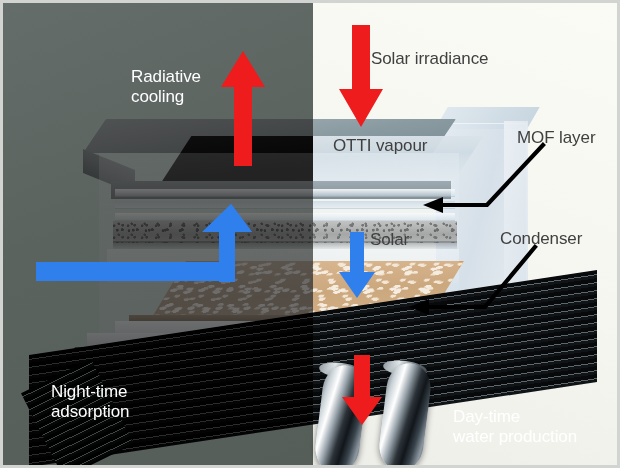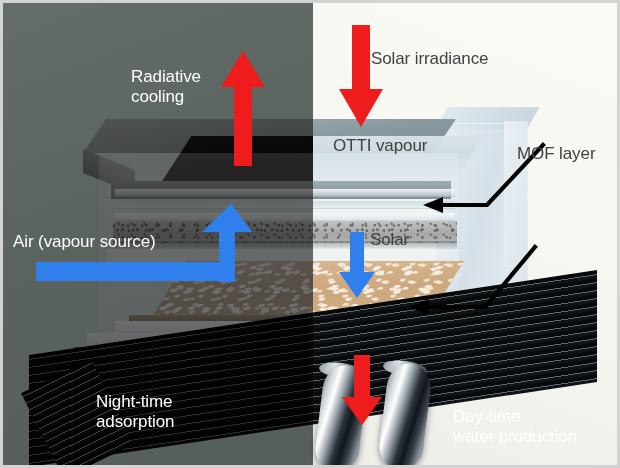--- a/index.html
+++ b/index.html
@@ -205,24 +205,24 @@
     font-family:"Liberation Sans",sans-serif;
     font-size:17px;line-height:20px;
     white-space:pre-line;
     letter-spacing:-0.1px;
   }
   .label.dark{color:#404040;}
   .label.light{color:#ffffff;}
 
   #lbl-radiative-cooling{left:128px;top:32px;margin-top:32px;}
   #lbl-air-vapour-source{left:10px;top:229px;}
-  #lbl-night-time{left:48px;top:389px;margin-left:45px;}
+  #lbl-night-time{left:48px;top:379px;}
   #lbl-solar-irradiance{left:368px;top:46px;}
   #lbl-otti-aerogel{left:330px;top:133px;}
-  #lbl-mof-layer{left:514px;top:125px;margin-top:16px;}
+  #lbl-mof-layer{left:514px;top:125px;}
   #lbl-vapour{left:367px;top:227px;}
   #lbl-condenser{left:497px;top:226px;}
   #lbl-cond-heat{left:366px;top:335px;}
   #lbl-day-time{left:450px;top:404px;}
 </style>
 </head>
 <body>
 
 <div id="figure">
 
@@ -328,31 +328,31 @@
   <div class="arrow" style="left:396px;top:242px;">
     <svg width="140" height="72" viewBox="0 0 140 72">
       <path d="M136,2 L86,62 L28,62" fill="none" stroke="#000000" stroke-width="4.2" stroke-linecap="square"></path>
       <polygon points="10,62 30,54 30,70" fill="#000000"></polygon>
     </svg>
   </div>
 
   <div class="label light" id="lbl-radiative-cooling">Radiative
 cooling</div>
 
-  <div class="label light" id="lbl-air-vapour-source">Air (vapour source)</div>
 
   <div class="label light" id="lbl-night-time">Night-time
 adsorption</div>
 
   <div class="label dark" id="lbl-solar-irradiance">Solar irradiance</div>
 
   <div class="label dark" id="lbl-otti-aerogel">OTTI vapour</div>
 
   <div class="label dark" id="lbl-mof-layer">MOF layer</div>
 
   <div class="label dark" id="lbl-vapour">Solar</div>
 
+  <div class="label dark" id="lbl-condenser">Condenser</div>
 
 
   <div class="label light" id="lbl-day-time">Day-time
 water production</div>
 
 </div>
 
 </body></html>

